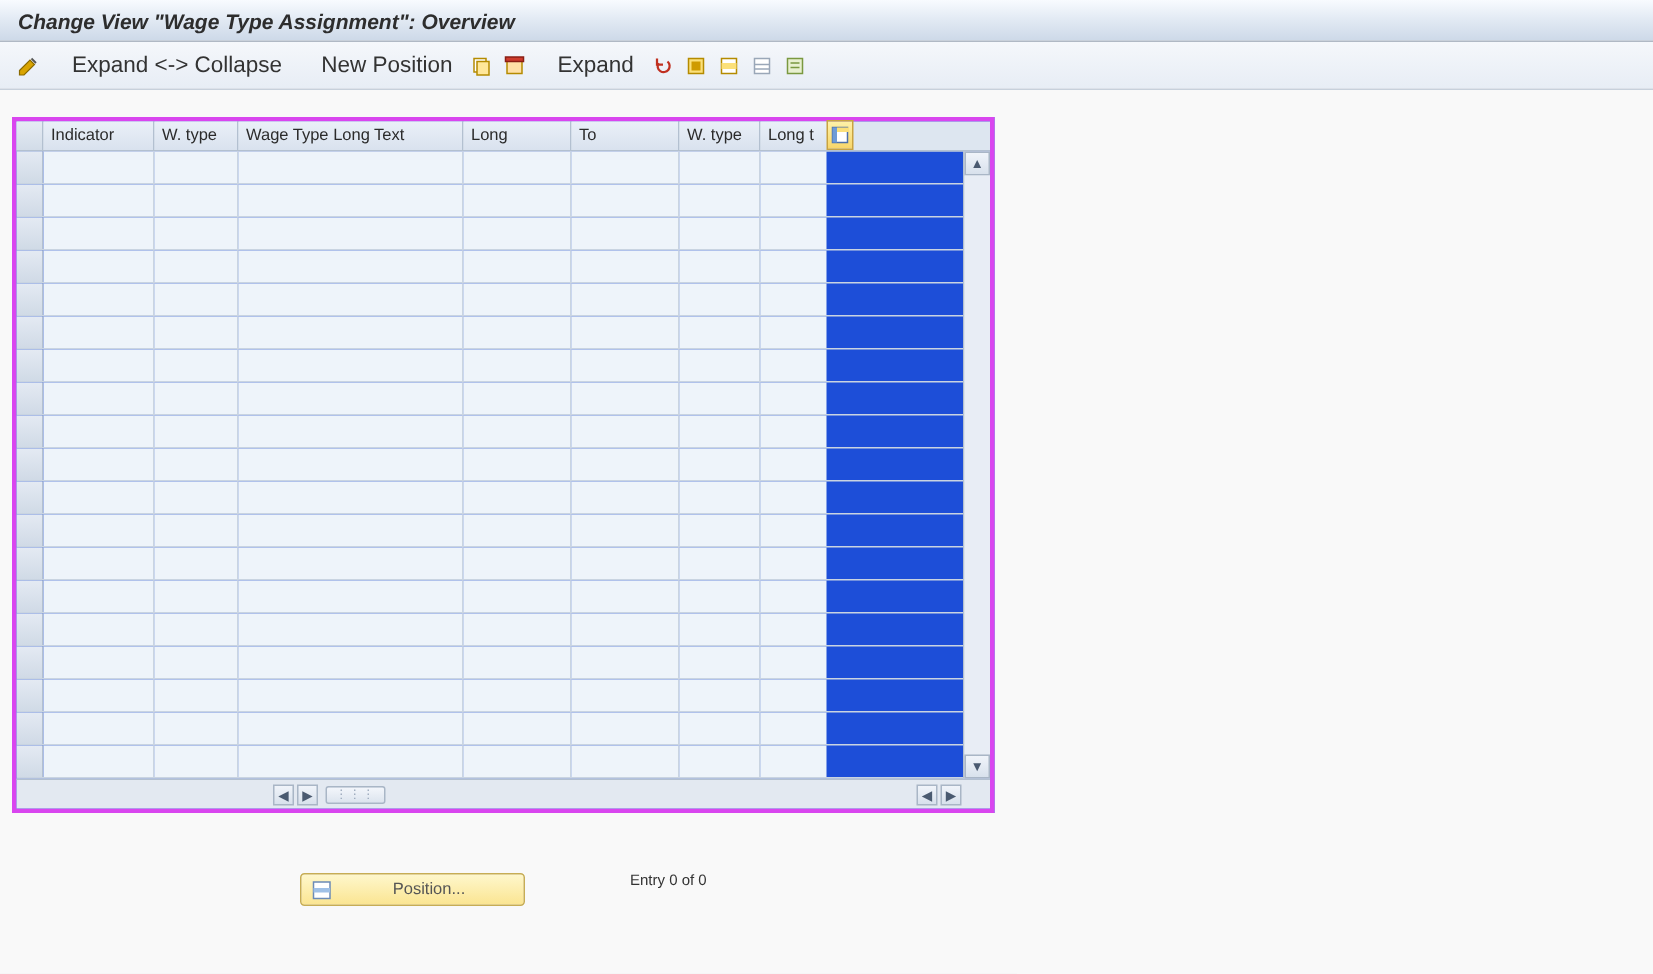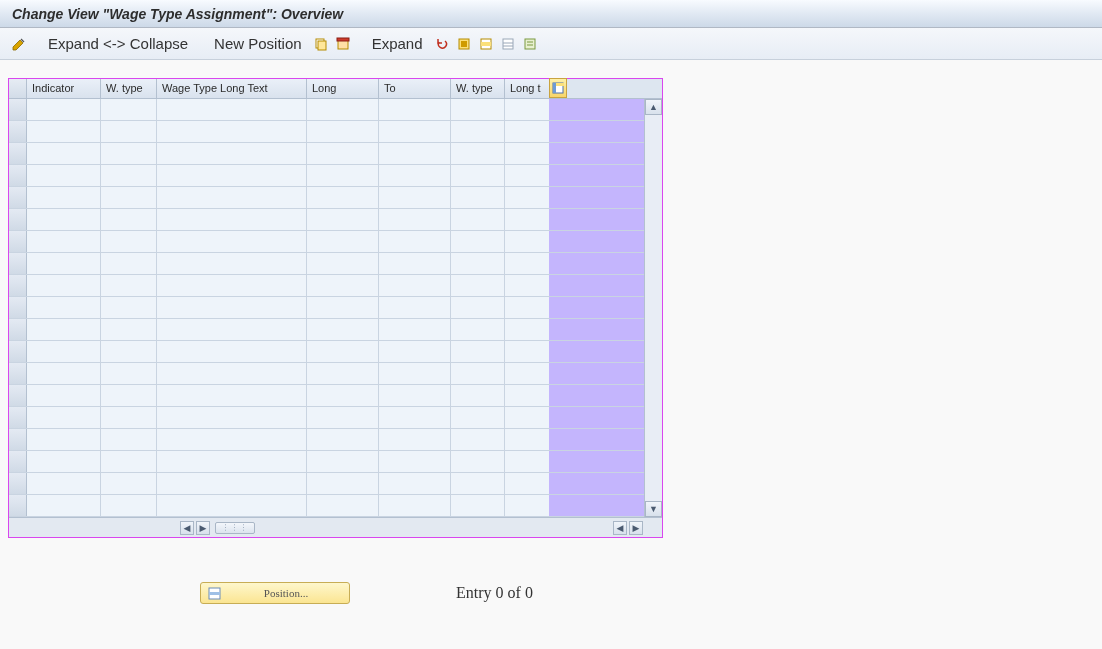--- a/index.html
+++ b/index.html
@@ -63,22 +63,22 @@
   }
   .sep {
     width: 6px;
   }
   
   .content-area {
     padding: 18px 8px 0 8px;
   }
   .table-wrap {
     width: 655px;
-    border: 1px solid #d946ef;
-    background: #c4b5fd;
+    border: 3px solid #d946ef;
+    background: #1d4ed8;
     font-size: 11px;
     color: #2b2b2b;
   }
   .grid {
     display: block;
   }
   .grid-header {
     display: flex;
     background: #dde6f0;
     border-bottom: 1px solid #b3c0d0;
@@ -183,44 +183,43 @@
     color:#97a5b8;font-size:8px;letter-spacing:1px;
   }
   .hfooter .rspace { flex:1; }
 
   
   .pos-row {
     position: absolute;
     left: 200px;
     top: 582px;
     display: flex;
-    align-items: center;
-    gap: 106px;
-    font-family: Liberation Serif, serif;
+    align-items: flex-start;
+    gap: 70px;
   }
   .pos-btn {
     width: 150px;
     height: 22px;
     background: linear-gradient(to bottom, #fef7cc 0%, #fbe592 100%);
     border: 1px solid #c7ad55;
     border-radius: 3px;
     display:flex;
     align-items:center;
     padding: 0 6px;
     font-size: 11px;
     color: #555;
     gap: 8px;
   }
   .pos-btn .ic {
     width:14px;height:14px;
     display:flex;align-items:center;justify-content:center;
     color:#5577aa;
     font-size:12px;
   }
-  .status-text { font-size: 16px; color: #333; }
+  .status-text { font-size: 10px; color: #333; }
 
   .watermark {
     position:absolute;
     left: 258px;
     top: 46px;
     font-family: Georgia, "Times New Roman", serif;
     font-size: 18px;
     color: rgba(210,120,40,0.45);
     letter-spacing: 1px;
     pointer-events: none;

